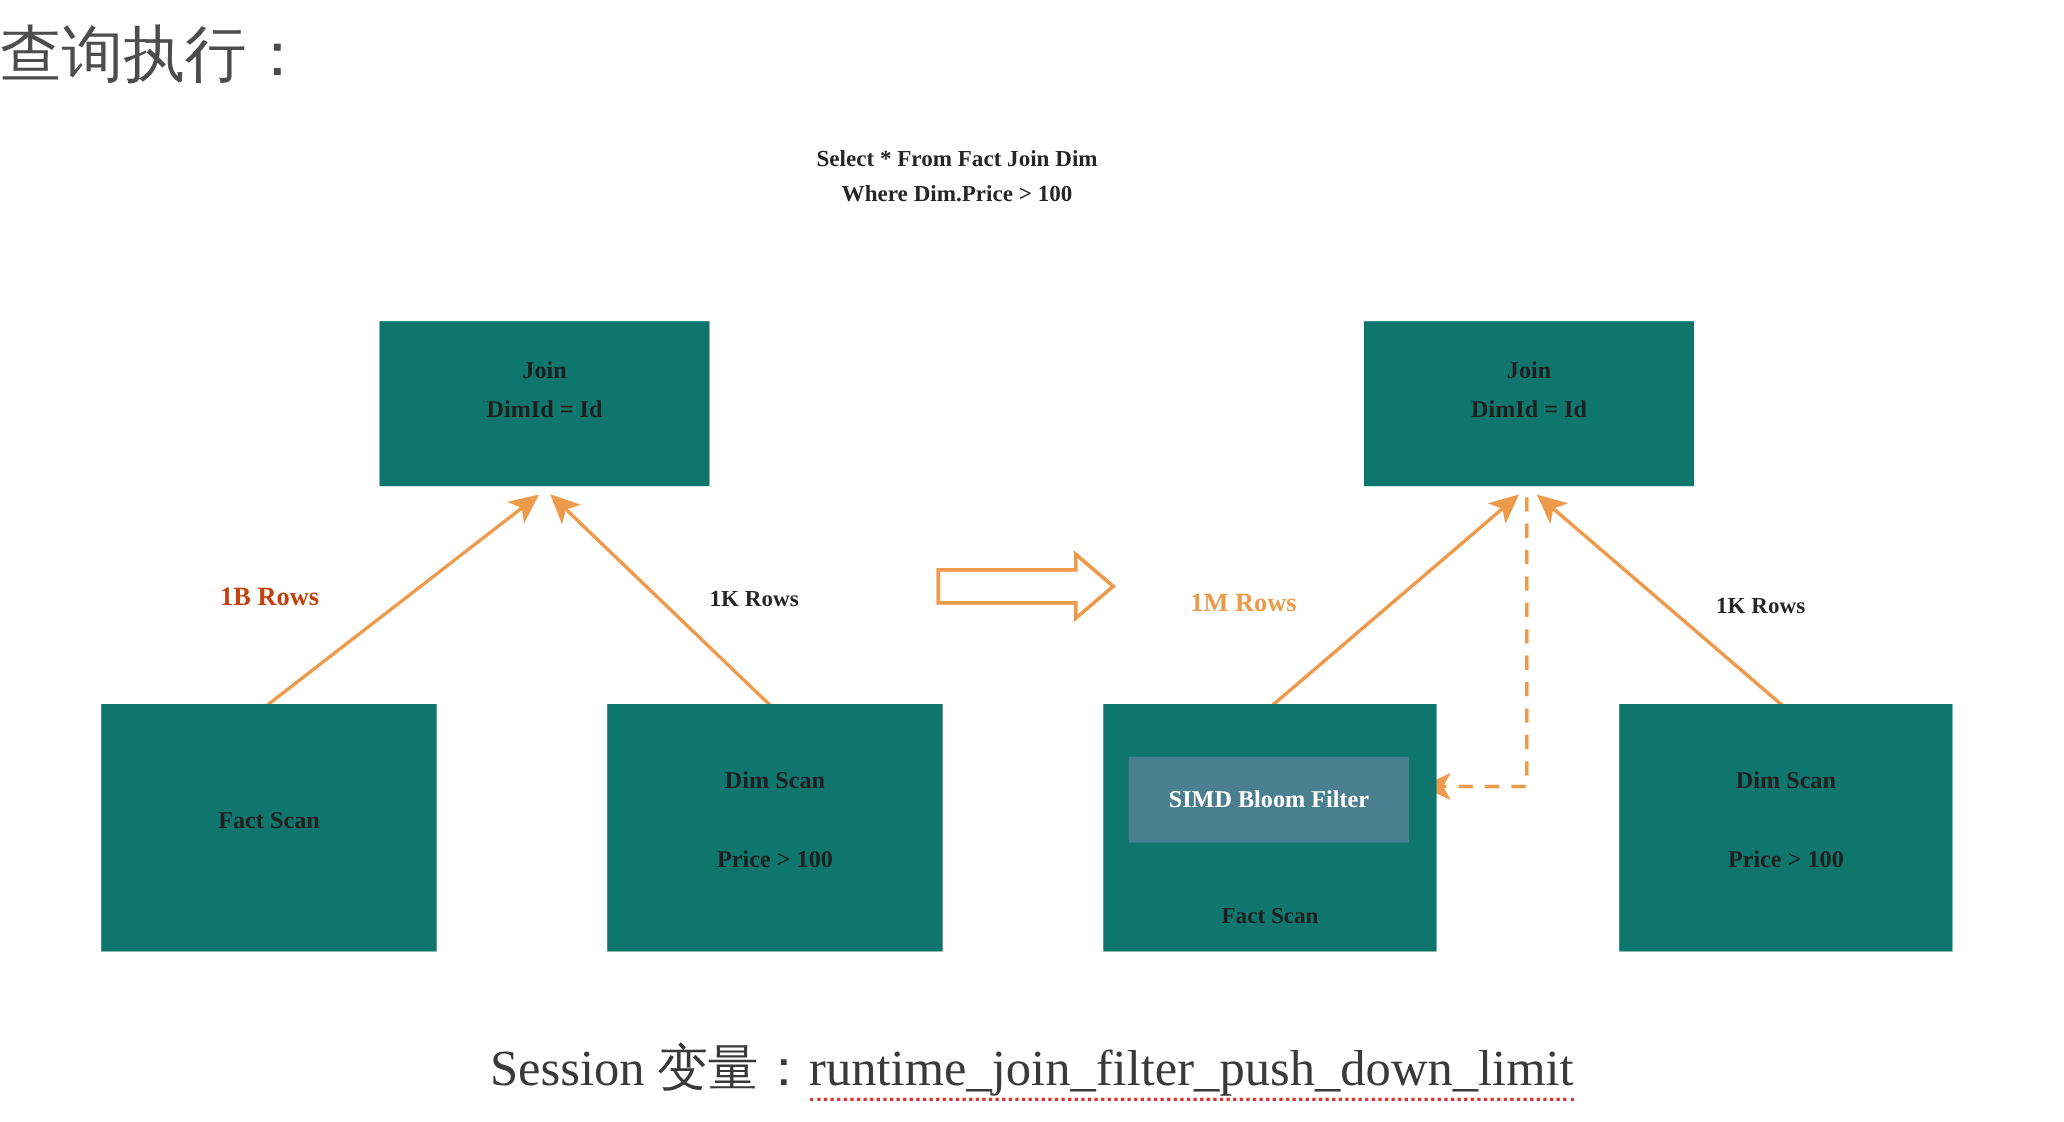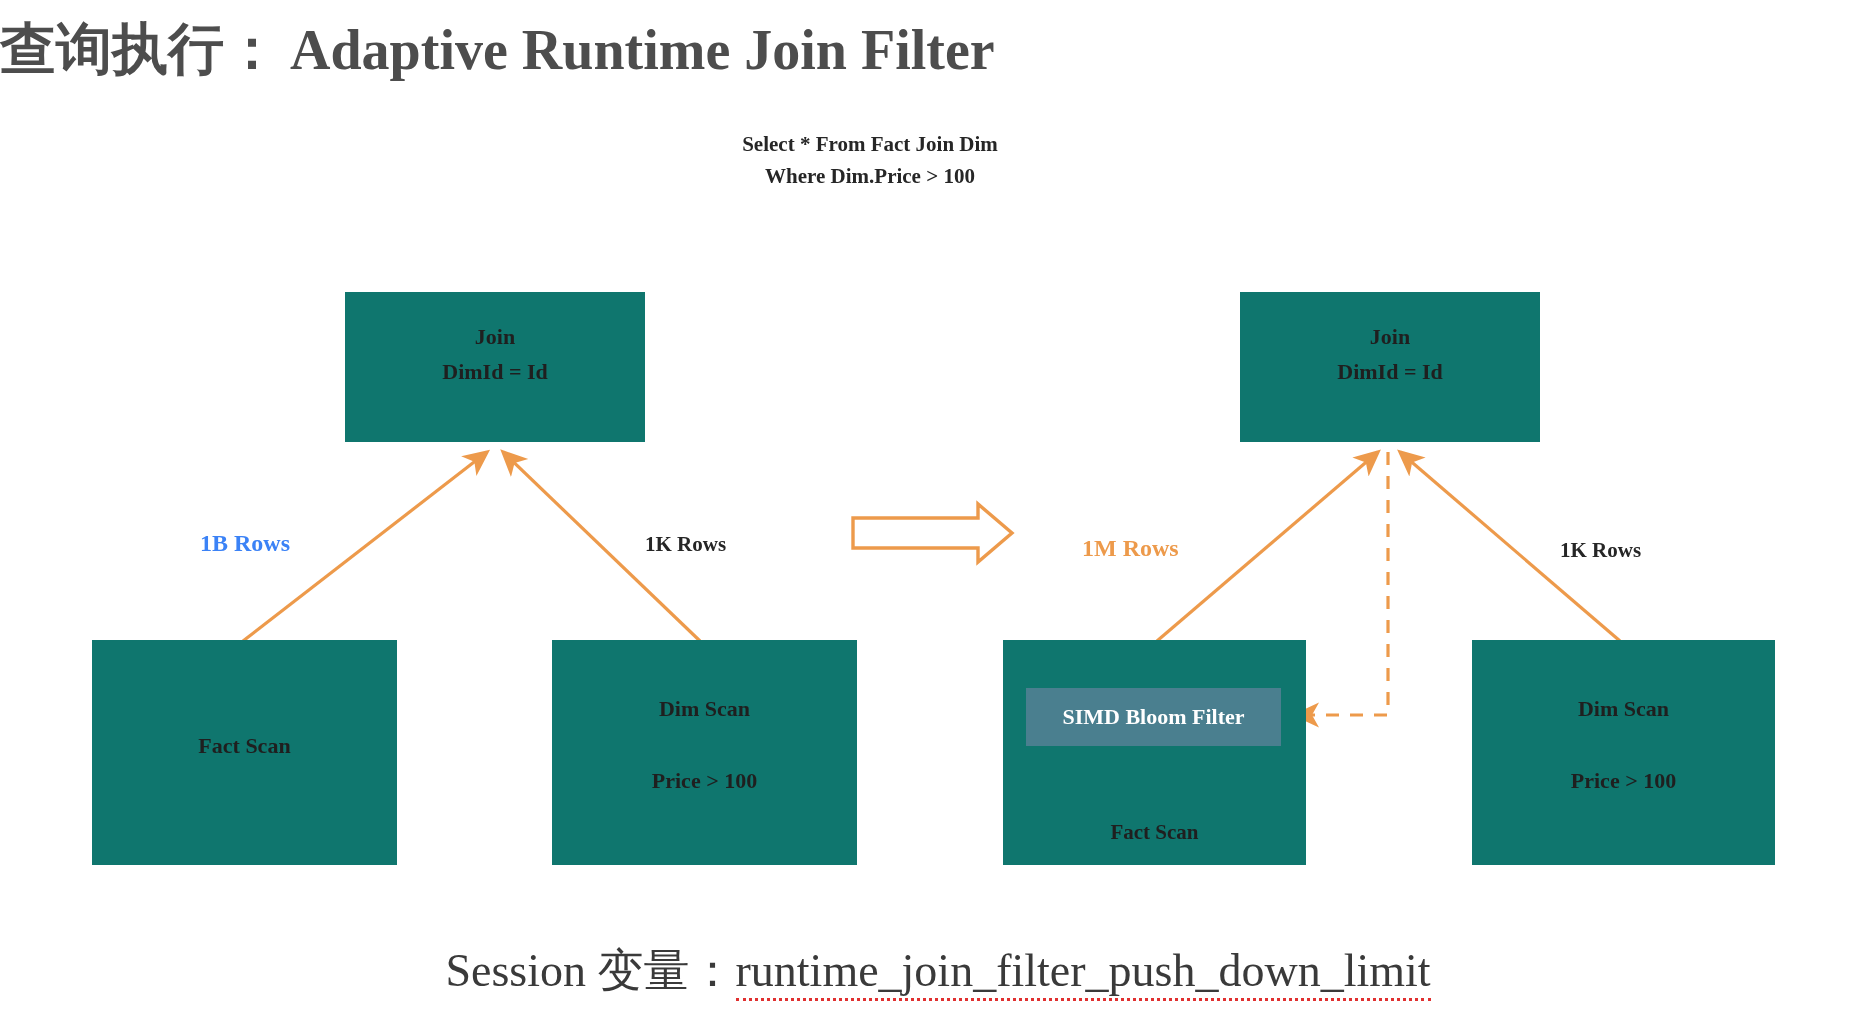--- a/index.html
+++ b/index.html
@@ -26,21 +26,21 @@
     display: flex;
     align-items: center;
     font-size: 56px;
     font-weight: bold;
     color: #4d4d4d;
     white-space: nowrap;
     letter-spacing: 0px;
   }
   #slide-title .cjk {
     font-family: "DejaVu Serif", "Liberation Serif", serif;
-    font-weight: bold;
+    font-weight: normal;
   }
   #slide-title .latin {
     font-family: "Liberation Serif", "DejaVu Serif", serif;
     font-weight: bold;
     padding-left: 10px;
   }
 
   
   #sql-block {
     position: absolute;
@@ -88,40 +88,40 @@
   .scan-title        { top: 56px;  font-size: 22px; }
   .scan-pred         { top: 128px; font-size: 22px; }
   .scan-title-bottom { top: 180px; font-size: 21px; }
 
   
   #simd-bloom-filter {
     position: absolute;
     left: 1026px;
     top: 688px;
     width: 255px;
-    height: 58px;
+    height: 78px;
     background: #4a7f8f;
     display: flex;
     align-items: center;
     justify-content: center;
     color: #ffffff;
     font-size: 22px;
     font-weight: bold;
     white-space: nowrap;
     box-sizing: border-box;
   }
 
   
   .rows-label {
     position: absolute;
     font-size: 24px;
     font-weight: bold;
     white-space: nowrap;
   }
-  #rows-1b { left: 200px;  top: 530px; color: #3b82f6; }
+  #rows-1b { left: 200px;  top: 530px; color: #c2410c; }
   #rows-1k-left  { left: 645px;  top: 532px; color: #262626; font-size: 21px; }
   #rows-1m { left: 1082px; top: 535px; color: #ED9A4B; text-align: right; }
   #rows-1k-right { left: 1560px; top: 538px; color: #262626; font-size: 21px; }
 
   
   #arrow-layer {
     position: absolute;
     left: 0; top: 0;
     width: 1876px;
     height: 1020px;
@@ -146,21 +146,20 @@
     border-bottom: 3px dotted #e03030;
     padding-bottom: 2px;
     text-align: center;
   }
 </style>
 </head>
 <body>
 
 <div id="slide-title">
   <span class="cjk">查询执行：</span>
-    <span class="latin">Adaptive Runtime Join Filter</span>
 </div>
 
 <div id="sql-block">
   <div>Select * From Fact Join Dim</div>
   <div>Where Dim.Price &gt; 100</div>
 </div>
 
 <svg id="arrow-layer" viewBox="0 0 1876 1020" xmlns="http://www.w3.org/2000/svg">
   <defs>
     <marker id="ah-solid" markerWidth="9" markerHeight="9" refX="7.2" refY="4.5" orient="auto" markerUnits="strokeWidth">

